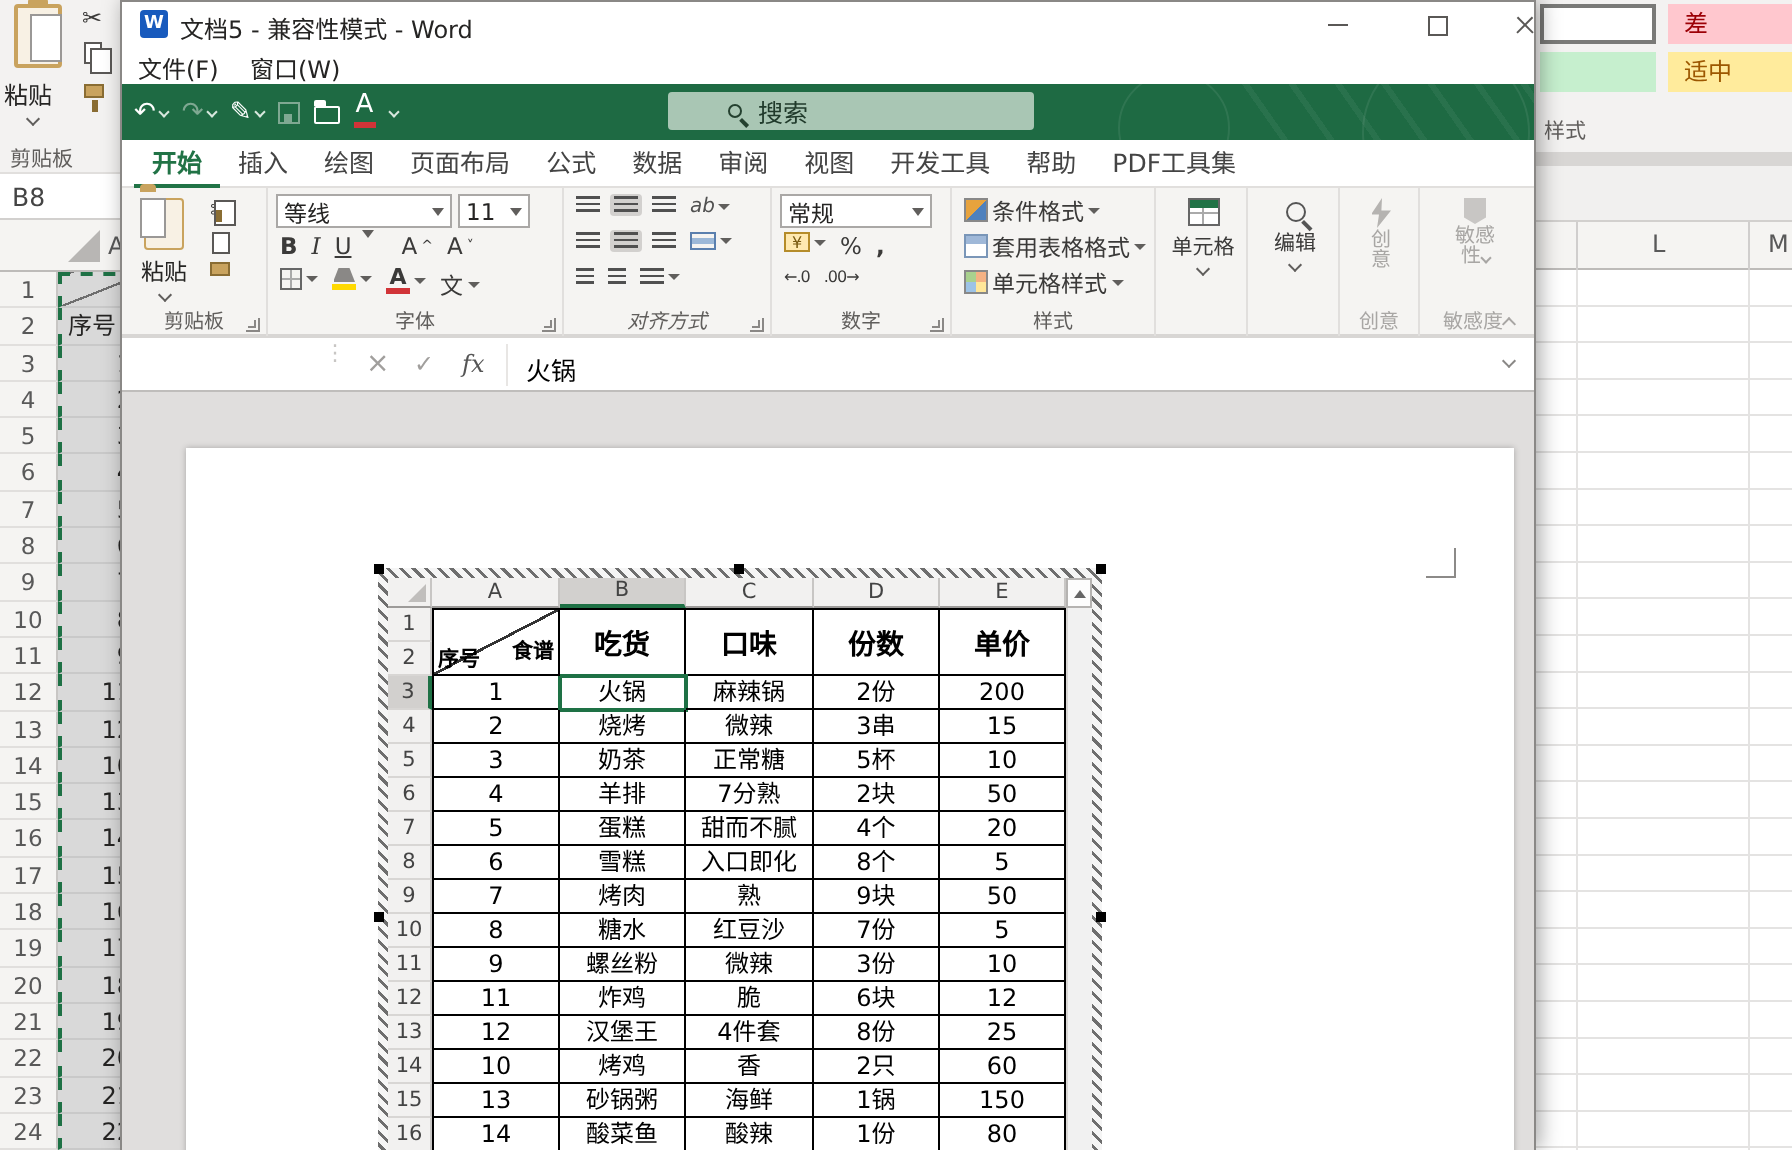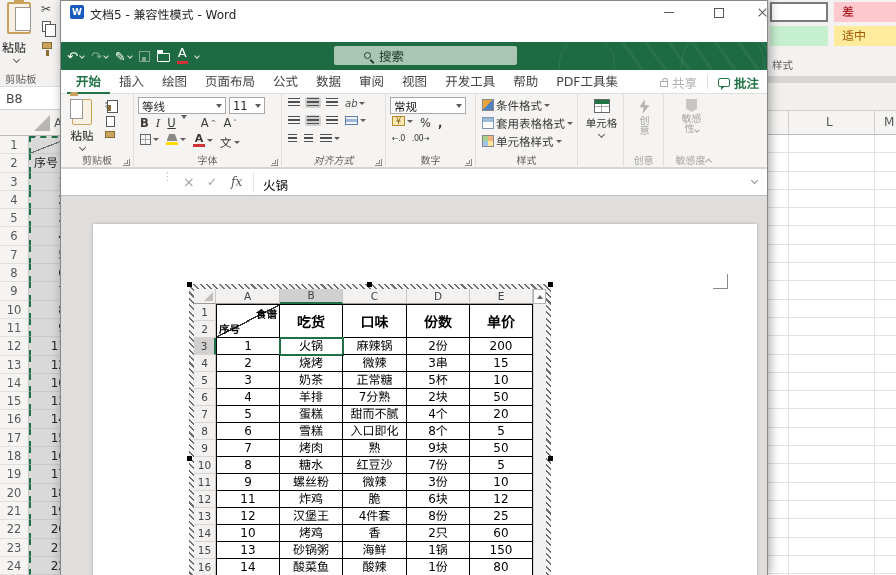--- a/index.html
+++ b/index.html
@@ -203,21 +203,21 @@
   .chcell:nth-child(4){width:63px;} .chcell:nth-child(5){width:63px;}
   .chcell.sel{background:#d2d0ce;border-bottom:2px solid #1e7145;line-height:13px;}
   .vup{width:13px;height:15px;background:#fdfdfd;border:1px solid #b5b3b1;display:flex;align-items:center;justify-content:center;}
   .vup i{width:0;height:0;border-left:3.5px solid transparent;border-right:3.5px solid transparent;border-bottom:4.5px solid #666;}
   .vtrack{position:absolute;right:0;top:15px;bottom:0;width:13px;background:#f1f1f1;border-left:1px solid #d8d6d4;}
   .hrow{display:flex;}
   .rns{display:flex;flex-direction:column;width:22px;}
   .rn{width:22px;height:17px;background:#f2f1f0;border-right:1px solid #c8c6c4;border-bottom:1px solid #d8d6d4;font-size:10.5px;color:#444;text-align:center;line-height:16px;flex:none;}
   .diag{width:64px;height:34px;border:1px solid #000;border-right:1px solid #000;position:relative;background:
      linear-gradient(to bottom right,transparent 48.8%,#333 48.8%,#333 51.2%,transparent 51.2%),#fff;}
-  .diag .dt{position:absolute;right:2px;top:1px;font-size:10.5px;font-weight:bold;color:#000;}
+  .diag .dt{position:absolute;right:2px;top:12px;font-size:10.5px;font-weight:bold;color:#000;}
   .diag .db{position:absolute;left:2px;bottom:1px;font-size:10.5px;font-weight:bold;color:#000;}
   .titles{display:flex;}
   .tcell{height:34px;border:1px solid #000;border-left:none;font-size:14px;font-weight:bold;color:#000;display:flex;align-items:center;justify-content:center;}
   .titles .tcell:nth-child(1){width:63px;} .titles .tcell:nth-child(2){width:64px;}
   .titles .tcell:nth-child(3){width:63px;} .titles .tcell:nth-child(4){width:63px;}
   .srow{display:flex;height:17px;}
   .dc{height:17px;border-right:1px solid #000;border-bottom:1px solid #000;font-size:12px;color:#000;text-align:center;line-height:16px;overflow:hidden;white-space:nowrap;}
   .ca{width:64px;border-left:1px solid #000;} .cb{width:63px;} .cc{width:64px;} .cd{width:63px;} .ce{width:63px;}
   .srow.sel .rn{background:#d2d0ce;border-right:2px solid #1e7145;}
   .srow.sel .cb{outline:2px solid #1e7145;outline-offset:-1.5px;}
@@ -363,20 +363,24 @@
   <div class="win">
 
     <div class="titlebar">
       <div class="wicon">W</div>
       <div class="wtitle">文档5  -  兼容性模式 - Word</div>
       <div class="wc wc-min"></div>
       <div class="wc wc-max"></div>
       <div class="wc wc-close"></div>
     </div>
 
+    <div class="menubar">
+      <span class="menu-file">文件(F)</span>
+      <span class="menu-window">窗口(W)</span>
+    </div>
 
     <div class="greenbar">
       <div class="deco1"></div>
       <div class="deco2"></div>
       <div class="deco3"></div>
       <div class="qat">
         <span class="qbtn">
             <span>↶</span>
             <i class="chev"></i>
           </span>
@@ -416,31 +420,20 @@
           <div class="tab">绘图</div>
           <div class="tab">页面布局</div>
           <div class="tab">公式</div>
           <div class="tab">数据</div>
           <div class="tab">审阅</div>
           <div class="tab">视图</div>
           <div class="tab">开发工具</div>
           <div class="tab">帮助</div>
           <div class="tab">PDF工具集</div>
         </div>
-      <div class="tab-right">
-        <span class="share">
-            <span class="i-lock"></span>
-            <span>共享</span>
-          </span>
-        <span class="tsep"></span>
-        <span class="comments">
-            <span class="i-bubble"></span>
-            <span>批注</span>
-          </span>
-      </div>
     </div>
 
     <div class="ribbon">
 
       <div class="rg g-clip">
         <div class="paste bigbtn">
           <span class="i-clipboard"></span>
           <span>粘贴</span>
           <i class="chev" style="color:#605e5c;"></i>
         </div>
@@ -605,20 +598,27 @@
       </div>
 
       <div class="rg g-cells">
         <div class="bigbtn">
           <span class="i-cellsgrid"></span>
           <span>单元格</span>
           <i class="chev" style="color:#605e5c;"></i>
         </div>
       </div>
 
+      <div class="rg g-edit">
+        <div class="bigbtn">
+          <span class="i-magbig"></span>
+          <span>编辑</span>
+          <i class="chev" style="color:#605e5c;"></i>
+        </div>
+      </div>
 
       <div class="rg g-ideas disabled">
         <div class="bigbtn">
           <span class="i-bolt"></span>
           <span class="stack"><span>创</span><br><span>意</span></span>
         </div>
         <div class="rg-label">创意</div>
       </div>
 
       <div class="rg g-sens disabled">

